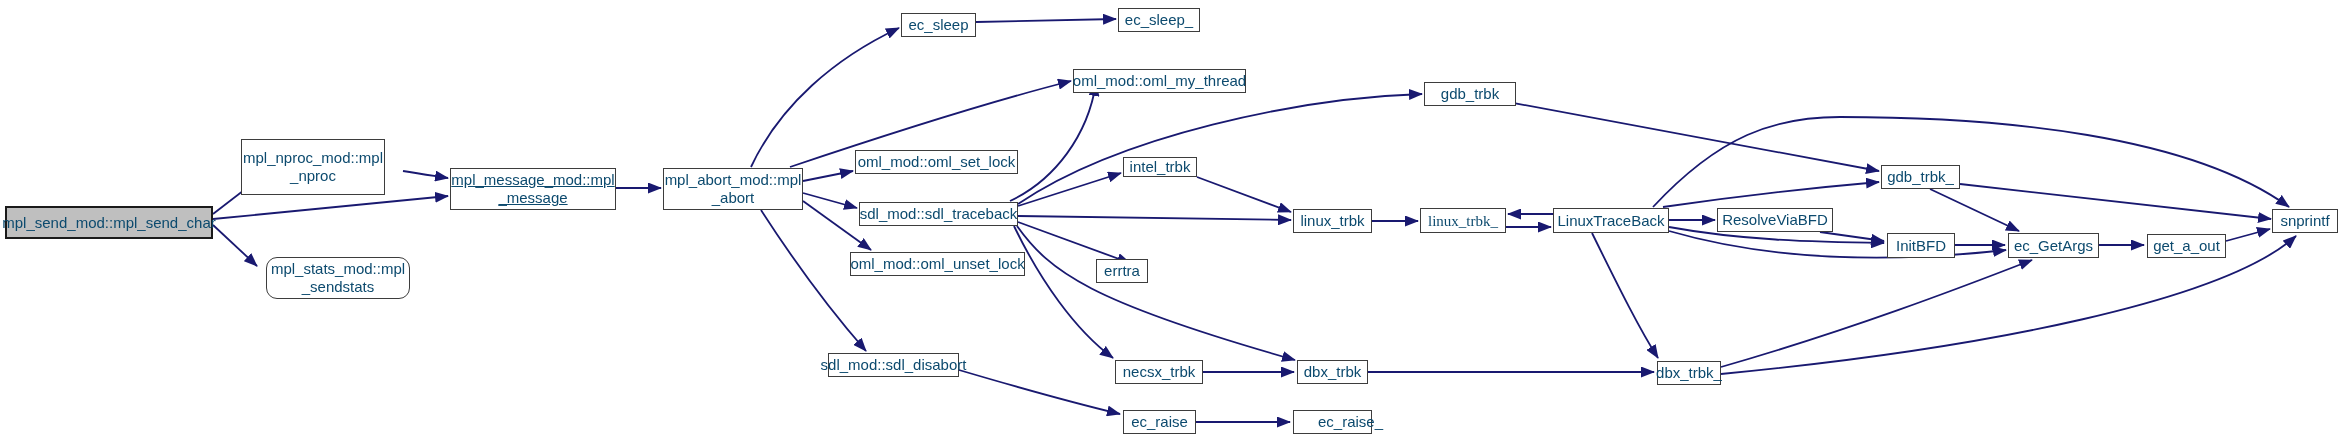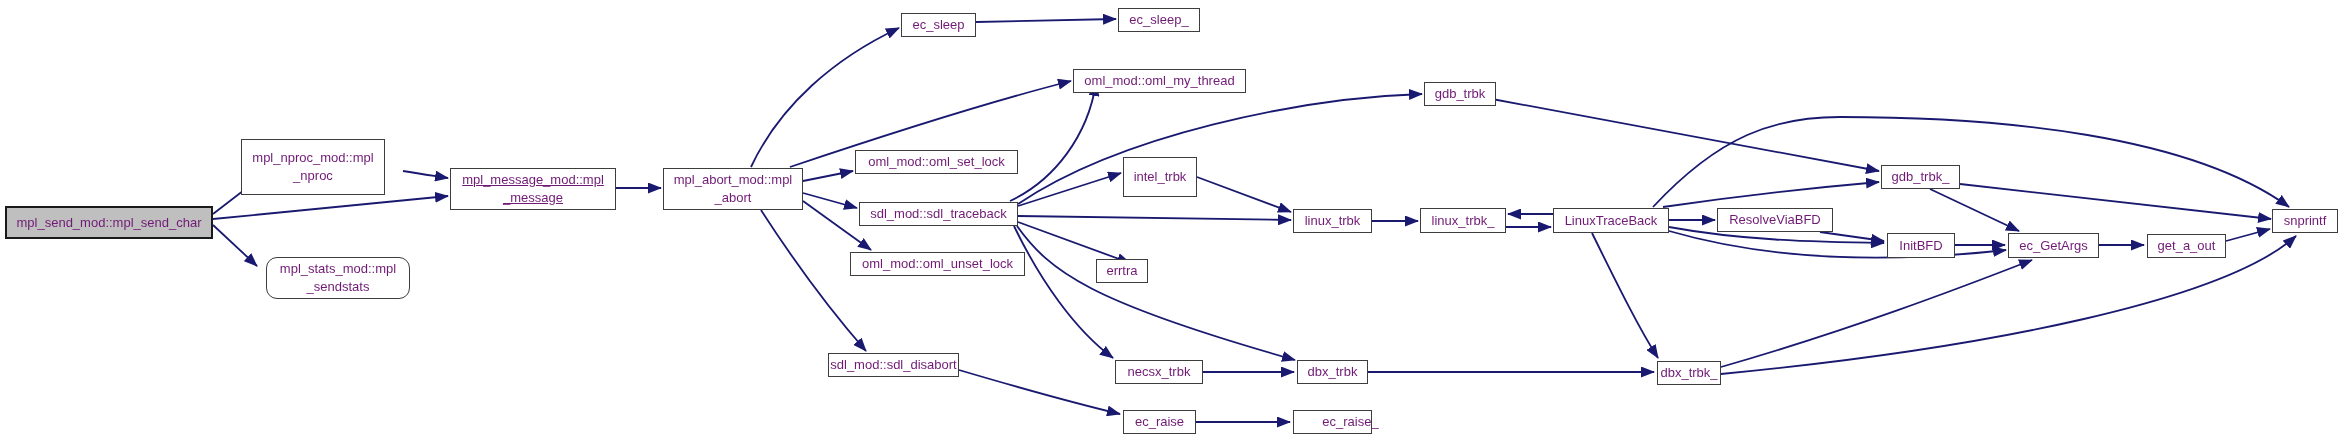--- a/index.html
+++ b/index.html
@@ -3,21 +3,21 @@
 <meta charset="utf-8">
 <style>
   html,body{margin:0;padding:0;background:#ffffff;}
   body{font-family:"Liberation Sans","DejaVu Sans",sans-serif;}
   .canvas{position:relative;width:2344px;height:443px;background:#ffffff;overflow:hidden;}
   svg.edge-layer{position:absolute;left:0;top:0;width:2344px;height:443px;z-index:1;}
   .node{
     position:absolute;z-index:2;box-sizing:border-box;
     background:#ffffff;border:1.4px solid #3d3d3d;
     display:flex;align-items:center;justify-content:center;
-    font-size:13px;line-height:18px;color:#701a75;text-align:center;
+    font-size:15px;line-height:18px;color:#0c4a6e;text-align:center;
     white-space:pre-line;cursor:pointer;
   }
   .node.highlight{background:#bfbfbf;border:2.2px solid #1a1a1a;}
   .edge{fill:none;stroke-width:1.8px;}
 </style>
 </head>
 <body>
 
 <div class="canvas">
   <svg class="edge-layer" viewBox="0 0 2344 443" xmlns="http://www.w3.org/2000/svg">
@@ -77,33 +77,33 @@
 _nproc</span></div>
       <div class="node" style="left: 266px; top: 257px; width: 144px; height: 42px; border-radius: 11px;"><span>mpl_stats_mod::mpl
 _sendstats</span></div>
       <div class="node" style="left: 450px; top: 168px; width: 166px; height: 42px; text-decoration: underline;"><span>mpl_message_mod::mpl
 _message</span></div>
       <div class="node" style="left: 663px; top: 168px; width: 140px; height: 42px;"><span>mpl_abort_mod::mpl
 _abort</span></div>
       <div class="node" style="left: 901px; top: 13px; width: 75px; height: 24px;"><span>ec_sleep</span></div>
       <div class="node" style="left: 1118px; top: 8px; width: 82px; height: 24px;"><span>ec_sleep_</span></div>
       <div class="node" style="left: 1073px; top: 57px; width: 173px; height: 24px; margin-top: 12px;"><span>oml_mod::oml_my_thread</span></div>
-      <div class="node" style="left: 1424px; top: 82px; width: 72px; height: 24px;"><span>gdb_trbk</span></div>
+      <div class="node" style="left: 1424px; top: 82px; width: 92px; height: 24px;"><span>gdb_trbk</span></div>
       <div class="node" style="left: 855px; top: 150px; width: 163px; height: 24px;"><span>oml_mod::oml_set_lock</span></div>
       <div class="node" style="left: 859px; top: 202px; width: 159px; height: 24px;"><span>sdl_mod::sdl_traceback</span></div>
       <div class="node" style="left: 850px; top: 252px; width: 175px; height: 24px;"><span>oml_mod::oml_unset_lock</span></div>
-      <div class="node" style="left: 1123px; top: 157px; width: 74px; height: 40px;"><span>intel_trbk</span></div>
+      <div class="node" style="left: 1123px; top: 157px; width: 74px; height: 20px;"><span>intel_trbk</span></div>
       <div class="node" style="left: 1096px; top: 259px; width: 52px; height: 24px;"><span>errtra</span></div>
       <div class="node" style="left: 828px; top: 353px; width: 131px; height: 24px;"><span>sdl_mod::sdl_disabort</span></div>
       <div class="node" style="left: 1115px; top: 360px; width: 88px; height: 24px;"><span>necsx_trbk</span></div>
       <div class="node" style="left: 1123px; top: 410px; width: 73px; height: 24px;"><span>ec_raise</span></div>
       <div class="node" style="left: 1293px; top: 410px; width: 79px; height: 24px; padding-left: 36px;"><span>ec_raise_</span></div>
       <div class="node" style="left: 1297px; top: 360px; width: 71px; height: 24px;"><span>dbx_trbk</span></div>
       <div class="node" style="left: 1293px; top: 209px; width: 79px; height: 24px;"><span>linux_trbk</span></div>
-      <div class="node" style="left: 1420px; top: 208px; width: 86px; height: 25px;"><span>linux_trbk_</span></div>
+      <div class="node" style="left: 1420px; top: 208px; width: 86px; height: 25px; font-family: Liberation Serif, serif;"><span>linux_trbk_</span></div>
       <div class="node" style="left: 1553px; top: 208px; width: 116px; height: 25px;"><span>LinuxTraceBack</span></div>
       <div class="node" style="left: 1717px; top: 208px; width: 116px; height: 24px;"><span>ResolveViaBFD</span></div>
       <div class="node" style="left: 1881px; top: 165px; width: 79px; height: 24px;"><span>gdb_trbk_</span></div>
       <div class="node" style="left: 1887px; top: 233px; width: 68px; height: 25px;"><span>InitBFD</span></div>
       <div class="node" style="left: 2008px; top: 233px; width: 91px; height: 25px;"><span>ec_GetArgs</span></div>
       <div class="node" style="left: 2147px; top: 234px; width: 79px; height: 24px;"><span>get_a_out</span></div>
       <div class="node" style="left: 2272px; top: 209px; width: 66px; height: 24px; text-align: center;"><span>snprintf</span></div>
       <div class="node" style="left: 1657px; top: 361px; width: 64px; height: 24px;"><span>dbx_trbk_</span></div>
     </div>
 </div>

